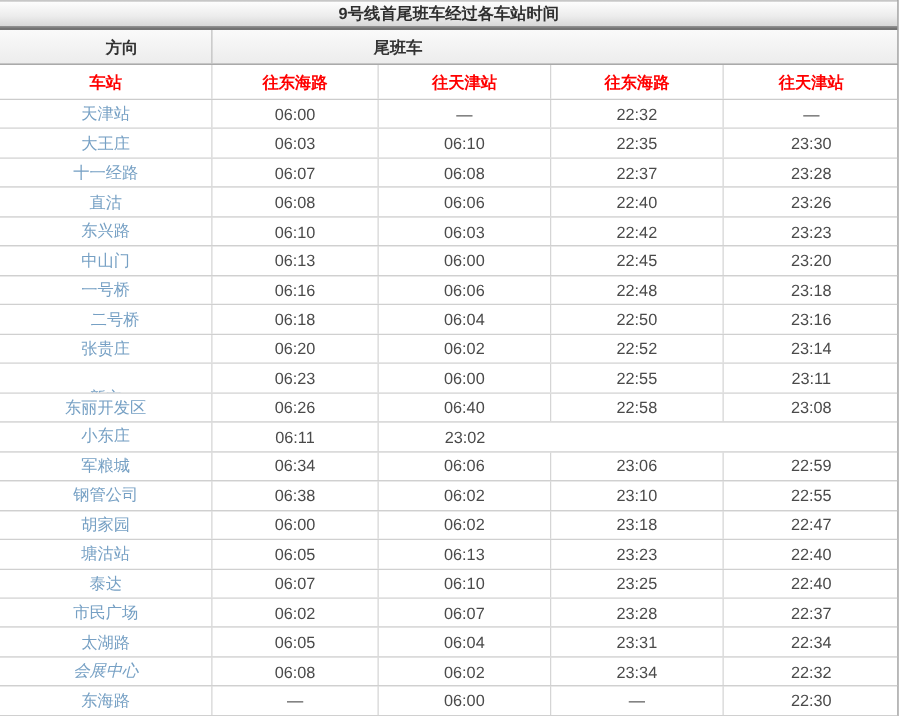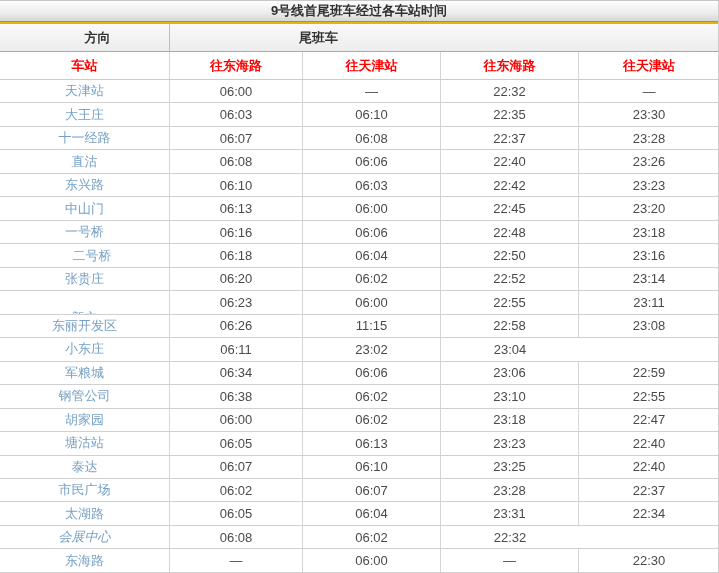--- a/index.html
+++ b/index.html
@@ -5,21 +5,21 @@
   html, body {
     margin: 0;
     padding: 0;
     background: #ffffff;
     font-family: "Liberation Sans", "DejaVu Sans", sans-serif;
   }
   #app {
     width: 719px;
     height: 573px;
     overflow: hidden;
-    background: #eab308;
+    background: #737373;
     position: relative;
     border-right: 1px solid #cccccc;
     box-sizing: border-box;
   }
   
   .titlebar {
     height: 22px;
     box-sizing: border-box;
     background: linear-gradient(#fefefe, #ececec 60%, #d7d7d7);
     border-top: 1px solid #c7c7c7;
@@ -219,32 +219,31 @@
     <div class="cell time-cell">06:00</div>
     <div class="cell time-cell">22:55</div>
     <div class="cell time-cell">23:11</div>
   </div>
 
   <div class="row">
     <div class="cell station-cell">
       <a style="color: rgb(118, 160, 196);">东丽开发区</a>
     </div>
     <div class="cell time-cell">06:26</div>
-    <div class="cell time-cell">11:15</div>
+    <div class="cell time-cell">06:40</div>
     <div class="cell time-cell">22:58</div>
     <div class="cell time-cell">23:08</div>
   </div>
 
   <div class="row">
     <div class="cell station-cell">
       <a style="color: rgb(118, 160, 196);">小东庄</a>
     </div>
     <div class="cell time-cell">06:11</div>
     <div class="cell time-cell">23:02</div>
-    <div class="cell time-cell">23:04</div>
   </div>
 
   <div class="row">
     <div class="cell station-cell">
       <a style="color: rgb(118, 160, 196);">军粮城</a>
     </div>
     <div class="cell time-cell">06:34</div>
     <div class="cell time-cell">06:06</div>
     <div class="cell time-cell">23:06</div>
     <div class="cell time-cell">22:59</div>
@@ -309,20 +308,21 @@
     <div class="cell time-cell">23:31</div>
     <div class="cell time-cell">22:34</div>
   </div>
 
   <div class="row">
     <div class="cell station-cell">
       <a style="color: rgb(118, 160, 196); font-style: italic;">会展中心</a>
     </div>
     <div class="cell time-cell">06:08</div>
     <div class="cell time-cell">06:02</div>
+    <div class="cell time-cell">23:34</div>
     <div class="cell time-cell">22:32</div>
   </div>
 
   <div class="row">
     <div class="cell station-cell">
       <a style="color: rgb(118, 160, 196);">东海路</a>
     </div>
     <div class="cell time-cell">—</div>
     <div class="cell time-cell">06:00</div>
     <div class="cell time-cell">—</div>

